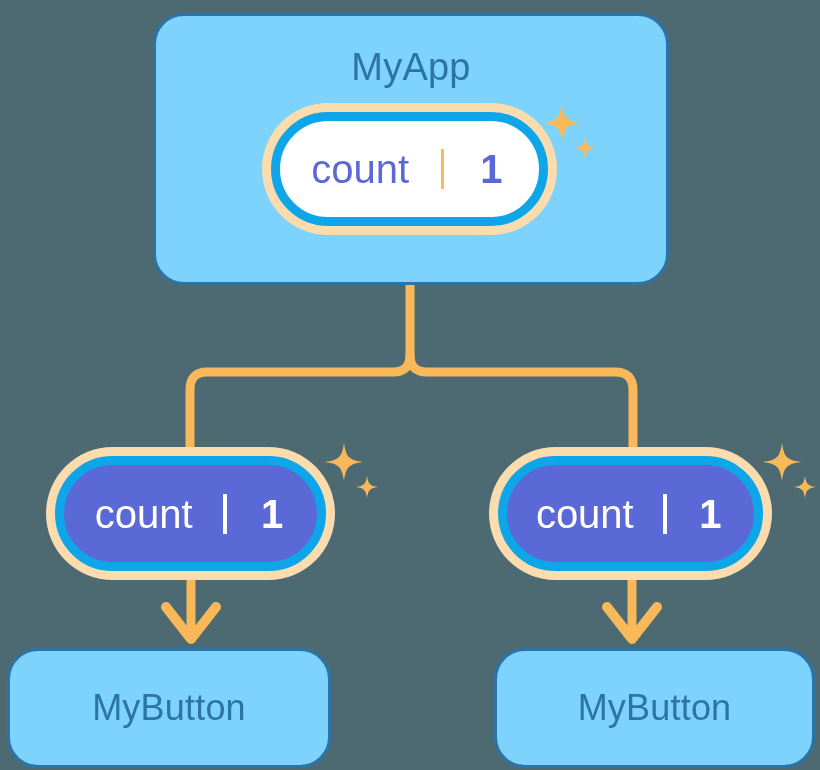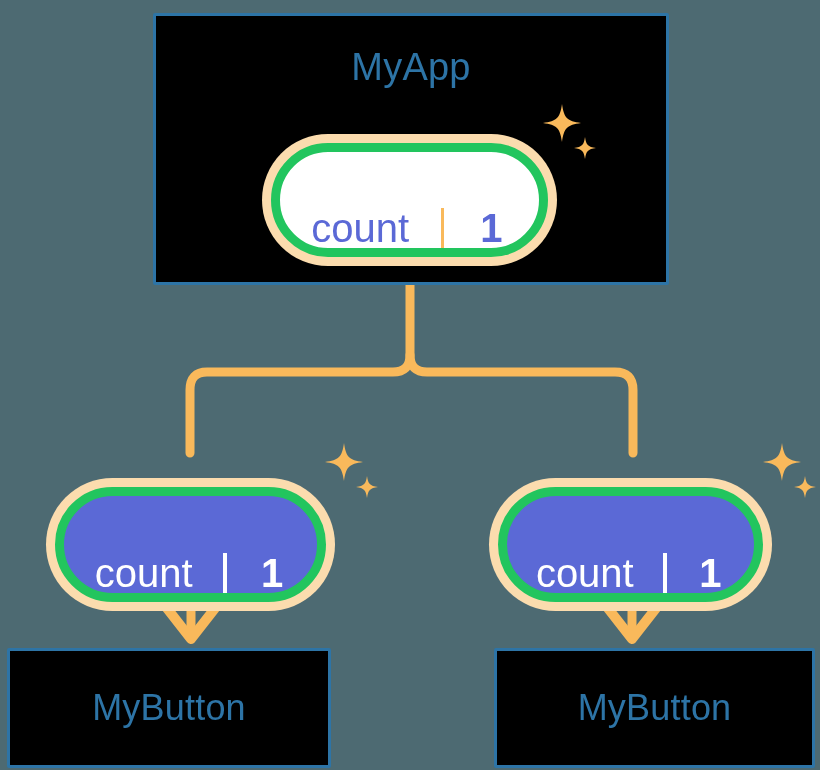--- a/index.html
+++ b/index.html
@@ -28,23 +28,23 @@
     position: absolute;
     left: 0; top: 0;
     width: 820px; height: 770px;
     pointer-events: none;
     z-index: 1;
   }
 
   
   .card {
     position: absolute;
-    background: #000000;
+    background: #7dd3fc;
     border: 3px solid #2d74a6;
-    border-radius: 2px;
+    border-radius: 31px;
     z-index: 2;
   }
 
   .card-title {
     color: #2d74a6;
     font-size: 38px;
     font-weight: 400;
     letter-spacing: 0.2px;
     text-align: center;
     white-space: nowrap;
@@ -85,26 +85,25 @@
 
   
   .pill-wrap {
     position: absolute;
     z-index: 3;
   }
 
   .pill {
     position: relative;
     border-radius: 999px;
-    border: 9px solid #22c55e;
+    border: 9px solid #0ea5e9;
     box-shadow: 0 0 0 9px #fbdcae;
     display: flex;
-    align-items: flex-end;
+    align-items: center;
     overflow: hidden;
-    margin-top: 31px;
   }
 
   .pill-key, .pill-val {
     display: flex;
     align-items: center;
     justify-content: center;
     line-height: 1;
   }
 
   .pill-key { font-size: 40px; font-weight: 400; }

